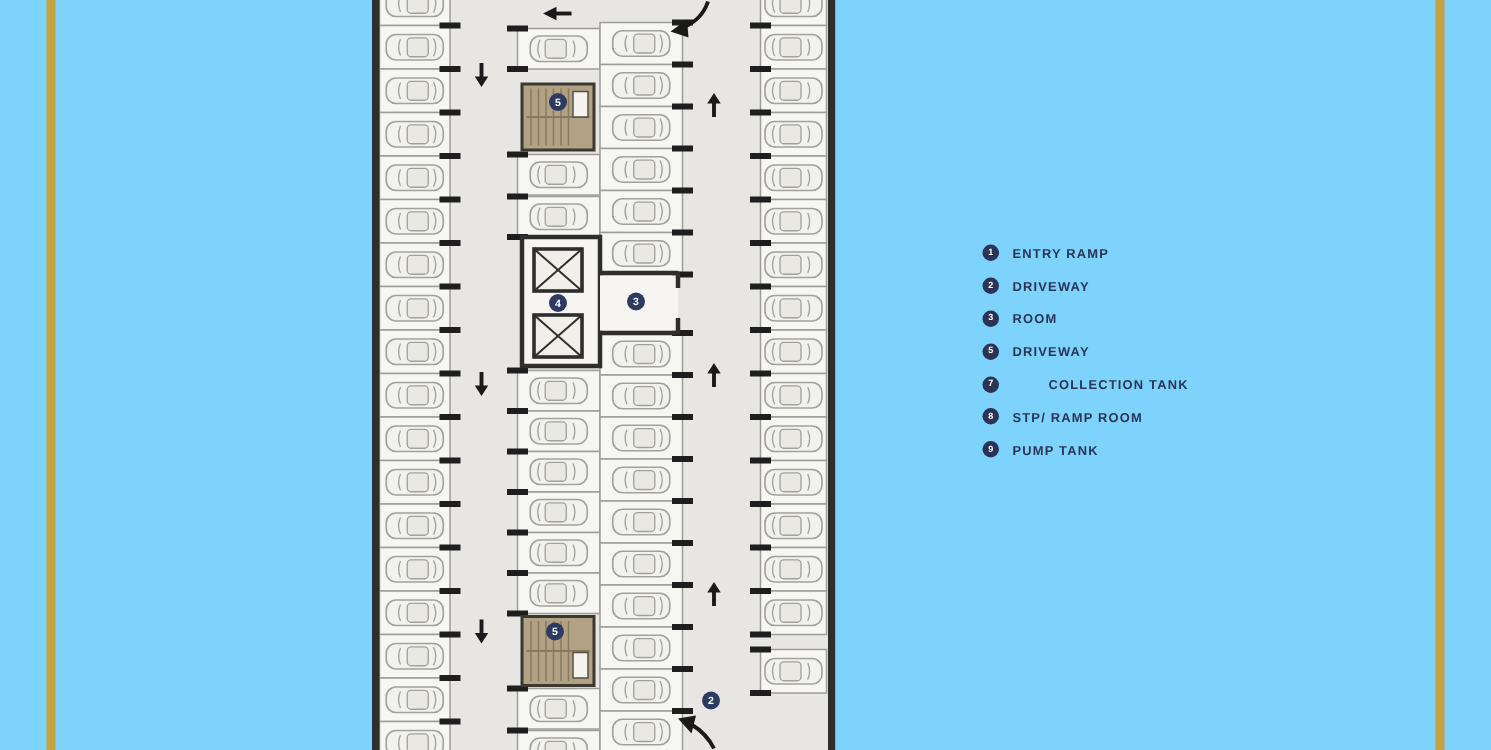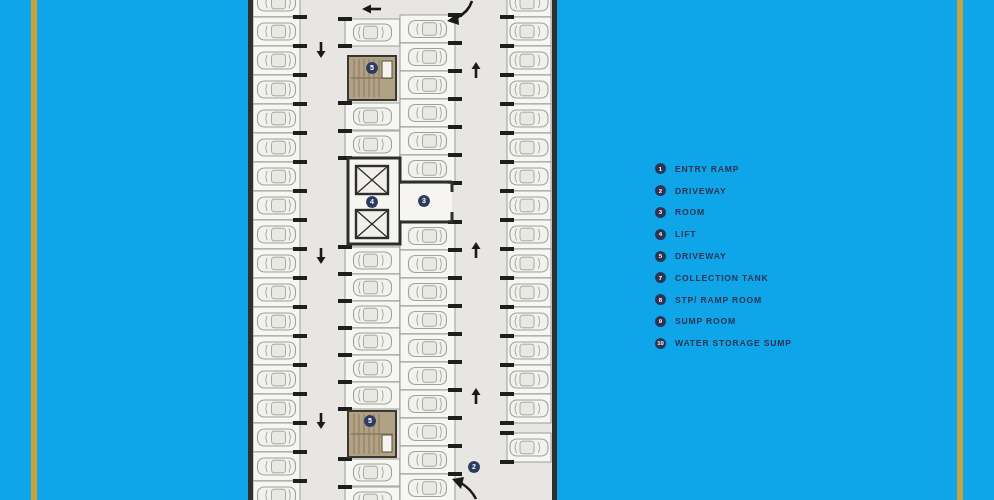--- a/index.html
+++ b/index.html
@@ -13,21 +13,21 @@
   .legend{position:absolute;left:655px;top:158px;width:230px;list-style:none;margin:0;padding:0;}
   .legend li{display:flex;align-items:center;height:21.8px;gap:9px;}
   .badge{width:11px;height:11px;min-width:11px;border-radius:50%;color:#fff;
          font-size:6px;font-weight:bold;display:flex;align-items:center;justify-content:center;
          letter-spacing:0;}
   .llabel{font-size:8.6px;font-weight:bold;letter-spacing:0.8px;}
 </style>
 </head>
 <body>
 
-<div class="canvas" style="background: #0ea5e9;">
+<div class="canvas" style="background: #7dd3fc;">
 
   <div class="accent-bar left" style="background: rgb(200, 163, 61);"></div>
   <div class="accent-bar right" style="background: rgb(200, 163, 61);"></div>
 
   <div class="plan-wrap">
     <svg id="plan-svg" width="309" height="500" viewBox="0 0 309 500">
         <rect x="0" y="0" width="309" height="500" fill="#E7E6E3"></rect>
         <rect x="5" y="-12" width="47" height="29" fill="#F6F6F3" stroke="#9C9C98" stroke-width="1"></rect>
         <g transform="translate(28.5,2.5) scale(1,1)">
           <rect x="-19" y="-8.5" width="38" height="17" rx="6.5" fill="#F1F1ED" stroke="#A2A29C" stroke-width="1.1"></rect>
@@ -607,37 +607,29 @@
     </li>
     <li>
       <span class="badge" style="background: rgb(43, 52, 84);">2</span>
       <span class="llabel" style="color: rgb(43, 52, 84); text-align: right;">DRIVEWAY</span>
     </li>
     <li>
       <span class="badge" style="background: rgb(43, 52, 84);">3</span>
       <span class="llabel" style="color: rgb(43, 52, 84);">ROOM</span>
     </li>
     <li>
-      <span class="badge" style="background: rgb(43, 52, 84);">4</span>
-      <span class="llabel" style="color: rgb(43, 52, 84);">LIFT</span>
-    </li>
-    <li>
       <span class="badge" style="background: rgb(43, 52, 84);">5</span>
       <span class="llabel" style="color: rgb(43, 52, 84);">DRIVEWAY</span>
     </li>
     <li>
       <span class="badge" style="background: rgb(43, 52, 84);">7</span>
-      <span class="llabel" style="color: rgb(43, 52, 84);">COLLECTION TANK</span>
+      <span class="llabel" style="color: rgb(43, 52, 84); margin-left: 24px;">COLLECTION TANK</span>
     </li>
     <li>
       <span class="badge" style="background: rgb(43, 52, 84);">8</span>
       <span class="llabel" style="color: rgb(43, 52, 84);">STP/ RAMP ROOM</span>
     </li>
     <li>
       <span class="badge" style="background: rgb(43, 52, 84);">9</span>
-      <span class="llabel" style="color: rgb(43, 52, 84);">SUMP ROOM</span>
-    </li>
-    <li>
-      <span class="badge" style="background: rgb(43, 52, 84);">10</span>
-      <span class="llabel" style="color: rgb(43, 52, 84);">WATER STORAGE SUMP</span>
+      <span class="llabel" style="color: rgb(43, 52, 84);">PUMP TANK</span>
     </li>
   </ul>
 </div>
 
 </body></html>

